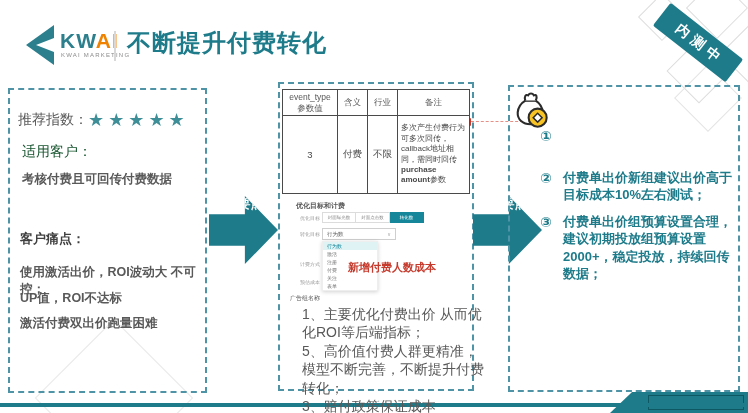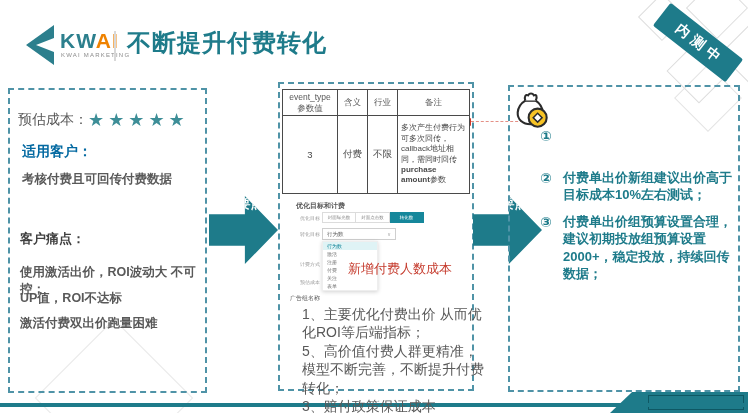--- a/index.html
+++ b/index.html
@@ -26,21 +26,21 @@
 
   
   .panel { position:absolute; border:2px dashed #4f93a7; background:transparent; z-index:2; }
   #left-panel  { left:8px;  top:88px; width:199px; height:305px; }
   #mid-panel   { left:278px; top:82px; width:196px; height:309px; }
   #right-panel { left:508px; top:85px; width:232px; height:307px; }
 
   
   .lp-rating { position:absolute; left:8px; top:19px; font-size:14px; color:#595959; }
   .lp-stars { font-size:18px; color:#3d8e97; letter-spacing:4px; vertical-align:-2px; }
-  .lp-suit-label { position:absolute; left:12px; top:53px; font-size:14px; color:#0369a1;font-weight:bold; }
+  .lp-suit-label { position:absolute; left:12px; top:53px; font-size:14px; color:#14532d; }
   .lp-suit-text { position:absolute; left:12px; top:81px; font-size:12.5px; font-weight:bold; color:#595959; }
   .lp-pain-label { position:absolute; left:10px; top:140px; font-size:13px; font-weight:bold; color:#3f3f3f; }
   .lp-pain { position:absolute; left:10px; font-size:12.5px; font-weight:bold; color:#595959; }
 
   
   .flow-arrow { position:absolute; width:69px; height:68px; background:#1e7b8a; z-index:2;
     clip-path:polygon(0 27%,52% 27%,52% 0,100% 50%,52% 100%,52% 73%,0 73%);
     display:flex; align-items:flex-start; }
   .flow-arrow span { width:58px; text-align:center; color:#fff; font-size:12.5px; font-weight:bold; }
 
@@ -62,21 +62,21 @@
     display:flex; align-items:center; justify-content:center; background:#fff; }
   .mock-tab:first-child { border-left:1px solid #dcdcdc; }
   .mock-tab.sel { background:#16879b; border-color:#16879b; color:#fff; }
   .mock-select { position:absolute; left:34px; top:28px; width:74px; height:12px; border:1px solid #cfcfcf;
     font-size:5.5px; color:#595959; display:flex; align-items:center; padding:0 4px; justify-content:space-between; }
   .mock-caret { color:#a9a9a9; font-size:5px; }
   .mock-dd { position:absolute; left:34px; top:41px; width:56px; background:#fff; border:1px solid #eee;
     box-shadow:0 1px 4px rgba(0,0,0,.18); z-index:1; }
   .mock-opt { height:8px; line-height:8px; font-size:5px; color:#737373; padding-left:4px; }
   .mock-opt.sel { background:#dff3f5; color:#16879b; }
-  .mock-note { position:absolute; left:60px; top:60px; font-size:13px; color:#c53a2c; white-space:nowrap; z-index:2; }
+  .mock-note { position:absolute; left:60px; top:60px; font-size:11px; color:#c53a2c; white-space:nowrap; z-index:2;font-weight:bold; }
 
   .mid-notes { position:absolute; left:22px; top:221px; width:184px; font-size:14px; color:#595959; line-height:1.32; }
 
   
   .rp-item { position:absolute; left:30px; width:194px; display:flex; gap:6px;
     color:#1e7b8a; font-weight:bold; font-size:13px; line-height:1.33; }
   .rp-num { flex:0 0 17px; font-size:14px; }
 
   
   .moneybag { position:absolute; left:2px; top:4px; width:38px; height:40px; }
@@ -113,21 +113,21 @@
   <div class="kwai-sub">KWAI MARKETING</div>
   <div class="hdr-div"></div>
   <div class="slide-title">不断提升付费转化</div>
 
   <div class="ribbon">
     <span>内测中</span>
   </div>
 
   <div id="left-panel" class="panel">
     <div class="lp-rating">
-      <span>预估成本：</span><span class="lp-stars">★★★★★</span>
+      <span>推荐指数：</span><span class="lp-stars">★★★★★</span>
     </div>
     <div class="lp-suit-label">适用客户：</div>
     <div class="lp-suit-text">考核付费且可回传付费数据</div>
     <div class="lp-pain-label">客户痛点：</div>
     <div class="lp-pain" style="top:174px;">使用激活出价，ROI波动大 不可控；</div>
     <div class="lp-pain" style="top:200px;">UP值，ROI不达标</div>
     <div class="lp-pain" style="top:225px;">激活付费双出价跑量困难</div>
   </div>
 
   <div class="flow-arrow" style="left:209px;top:196px;">

